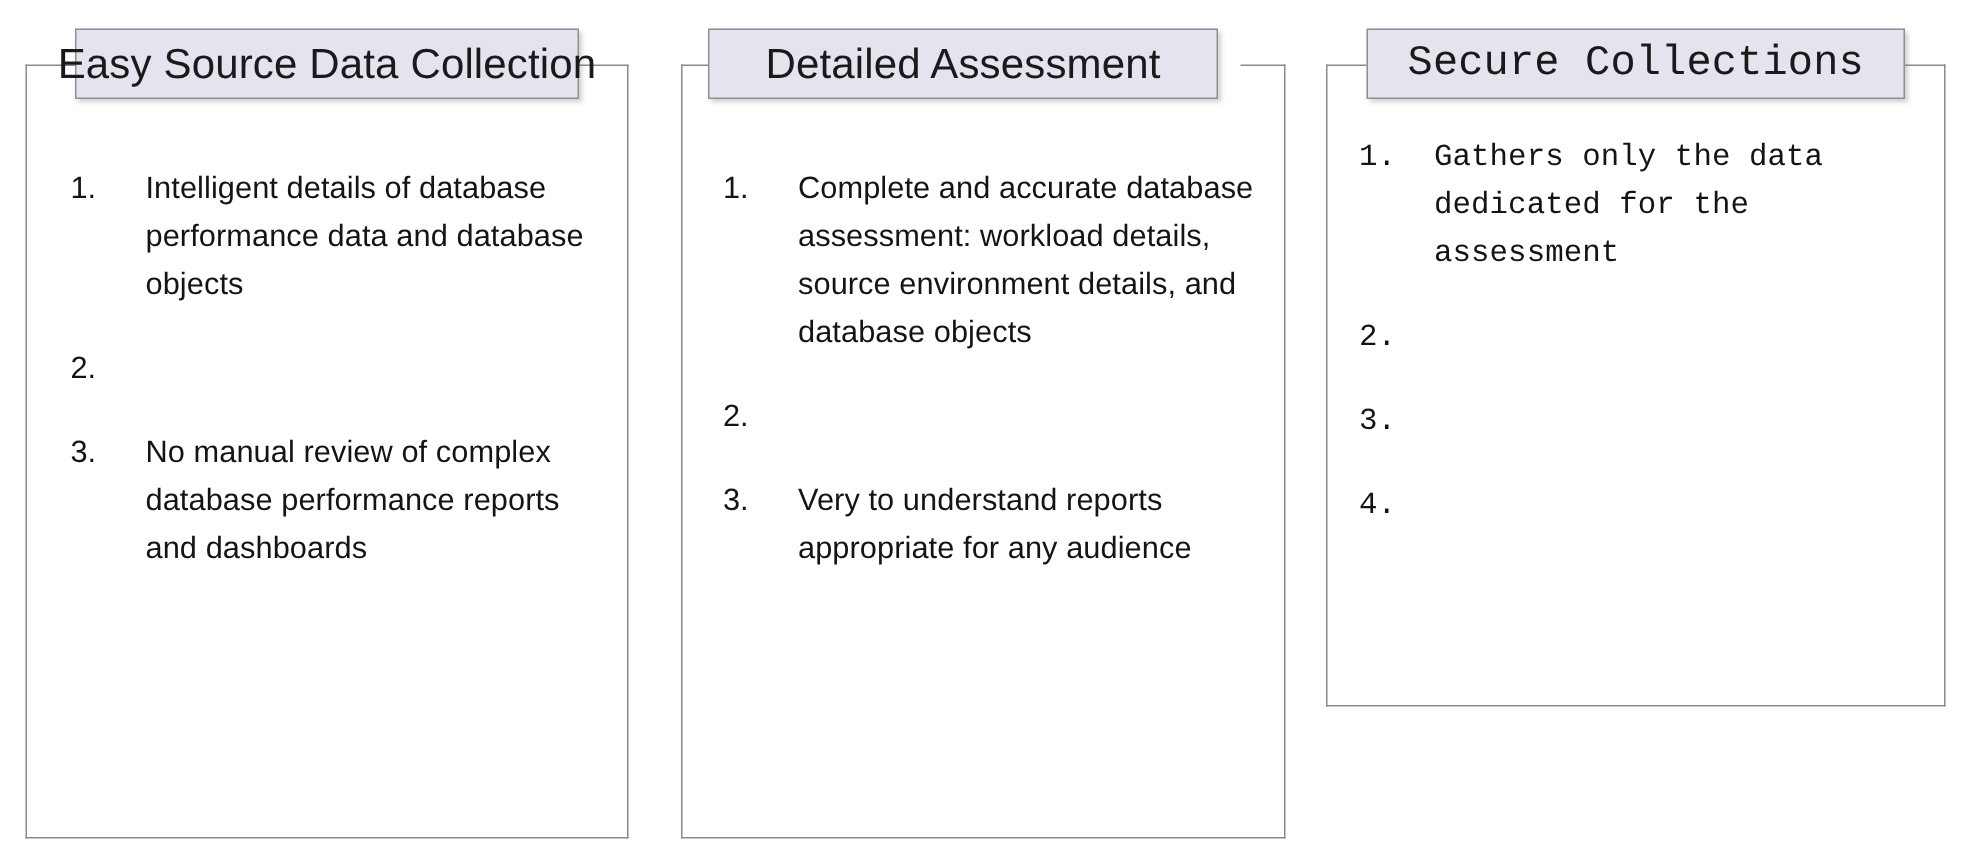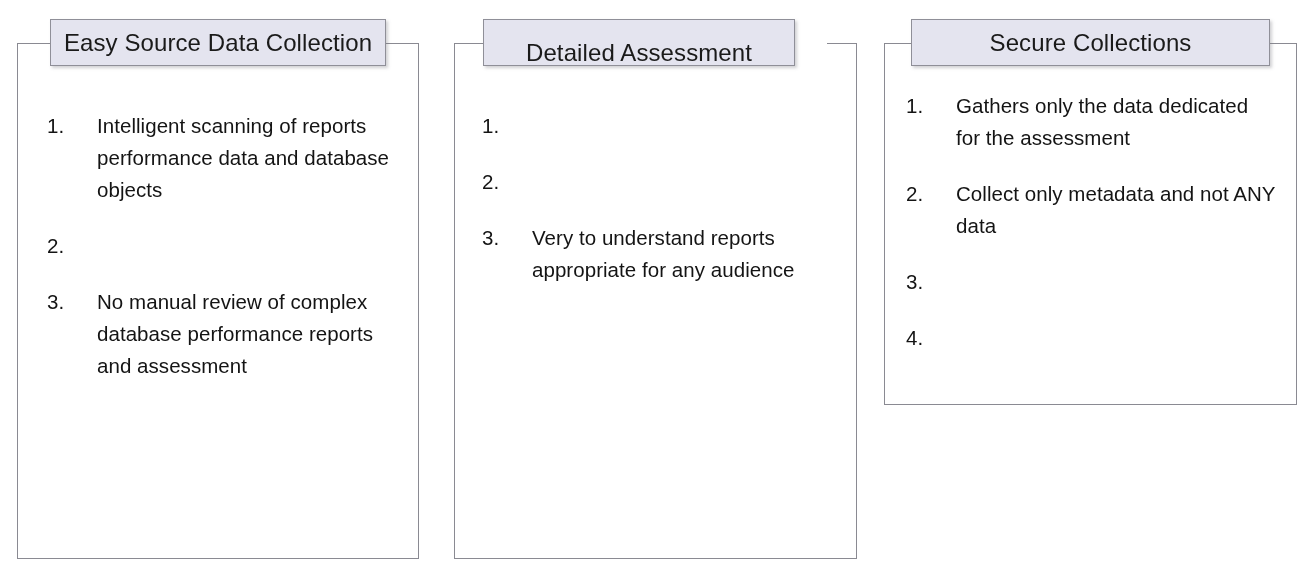--- a/index.html
+++ b/index.html
@@ -56,21 +56,21 @@
     background: #e4e4ef;
     border: 1.5px solid #8f8f98;
     box-sizing: border-box;
     display: flex;
     align-items: center;
     justify-content: center;
     box-shadow: 2px 2px 3px rgba(120,120,130,0.35);
     z-index: 3;
   }
   .panel-header-title {
-    font-size: 24px;
+    font-size: 28px;
     line-height: 1;
     color: #1a1a1a;
     letter-spacing: 0.1px;
     white-space: nowrap;
   }
 
   
   .panel-list {
     position: absolute;
     left: 0;
@@ -109,72 +109,72 @@
     <div class="frame-top-stub left" style="width:34px;"></div>
     <div class="frame-top-stub right" style="width:34px;"></div>
 
     <div class="panel-header" style="left:33px; width:336px;">
       <span class="panel-header-title">Easy Source Data Collection</span>
     </div>
 
     <div class="panel-list" style="top:91px; padding-left:30px; padding-right:22px;">
       <div class="list-item">
         <span class="item-number" style="width:50px;">1.</span>
-        <span class="item-text">Intelligent scanning of reports performance data and database objects</span>
+        <span class="item-text">Intelligent details of database performance data and database objects</span>
       </div>
       <div class="list-item">
         <span class="item-number" style="width:50px;">2.</span>
       </div>
       <div class="list-item">
         <span class="item-number" style="width:50px;">3.</span>
-        <span class="item-text">No manual review of complex database performance reports and assessment</span>
+        <span class="item-text">No manual review of complex database performance reports and dashboards</span>
       </div>
     </div>
   </div>
 
   <div class="panel" style="left:454px; top:19px; width:403px; height:540px;">
     <div class="panel-frame"></div>
     <div class="frame-top-stub left" style="width:30px;"></div>
     <div class="frame-top-stub right" style="width:30px;"></div>
 
-    <div class="panel-header" style="left:29px; width:312px;align-items:flex-end;">
+    <div class="panel-header" style="left:18px; width:340px;">
       <span class="panel-header-title">Detailed Assessment</span>
     </div>
 
     <div class="panel-list" style="top:91px; padding-left:28px; padding-right:20px;">
       <div class="list-item">
         <span class="item-number" style="width:50px;">1.</span>
+        <span class="item-text">Complete and accurate database assessment: workload details, source environment details, and database objects</span>
       </div>
       <div class="list-item">
         <span class="item-number" style="width:50px;">2.</span>
       </div>
       <div class="list-item">
         <span class="item-number" style="width:50px;">3.</span>
         <span class="item-text">Very to understand reports appropriate for any audience</span>
       </div>
     </div>
   </div>
 
-  <div class="panel" style="left:884px; top:19px; width:413px; height:386px;">
+  <div class="panel" style="left:884px; top:19px; width:413px; height:452px;font-family:Liberation Mono, monospace;">
     <div class="panel-frame"></div>
     <div class="frame-top-stub left" style="width:28px;"></div>
     <div class="frame-top-stub right" style="width:28px;"></div>
 
     <div class="panel-header" style="left:27px; width:359px;">
       <span class="panel-header-title">Secure Collections</span>
     </div>
 
     <div class="panel-list" style="top:71px; padding-left:22px; padding-right:20px;">
       <div class="list-item">
         <span class="item-number" style="width:50px;">1.</span>
         <span class="item-text">Gathers only the data dedicated for the assessment</span>
       </div>
       <div class="list-item">
         <span class="item-number" style="width:50px;">2.</span>
-        <span class="item-text">Collect only metadata and not ANY data</span>
       </div>
       <div class="list-item">
         <span class="item-number" style="width:50px;">3.</span>
       </div>
       <div class="list-item">
         <span class="item-number" style="width:50px;">4.</span>
       </div>
     </div>
   </div>
 

